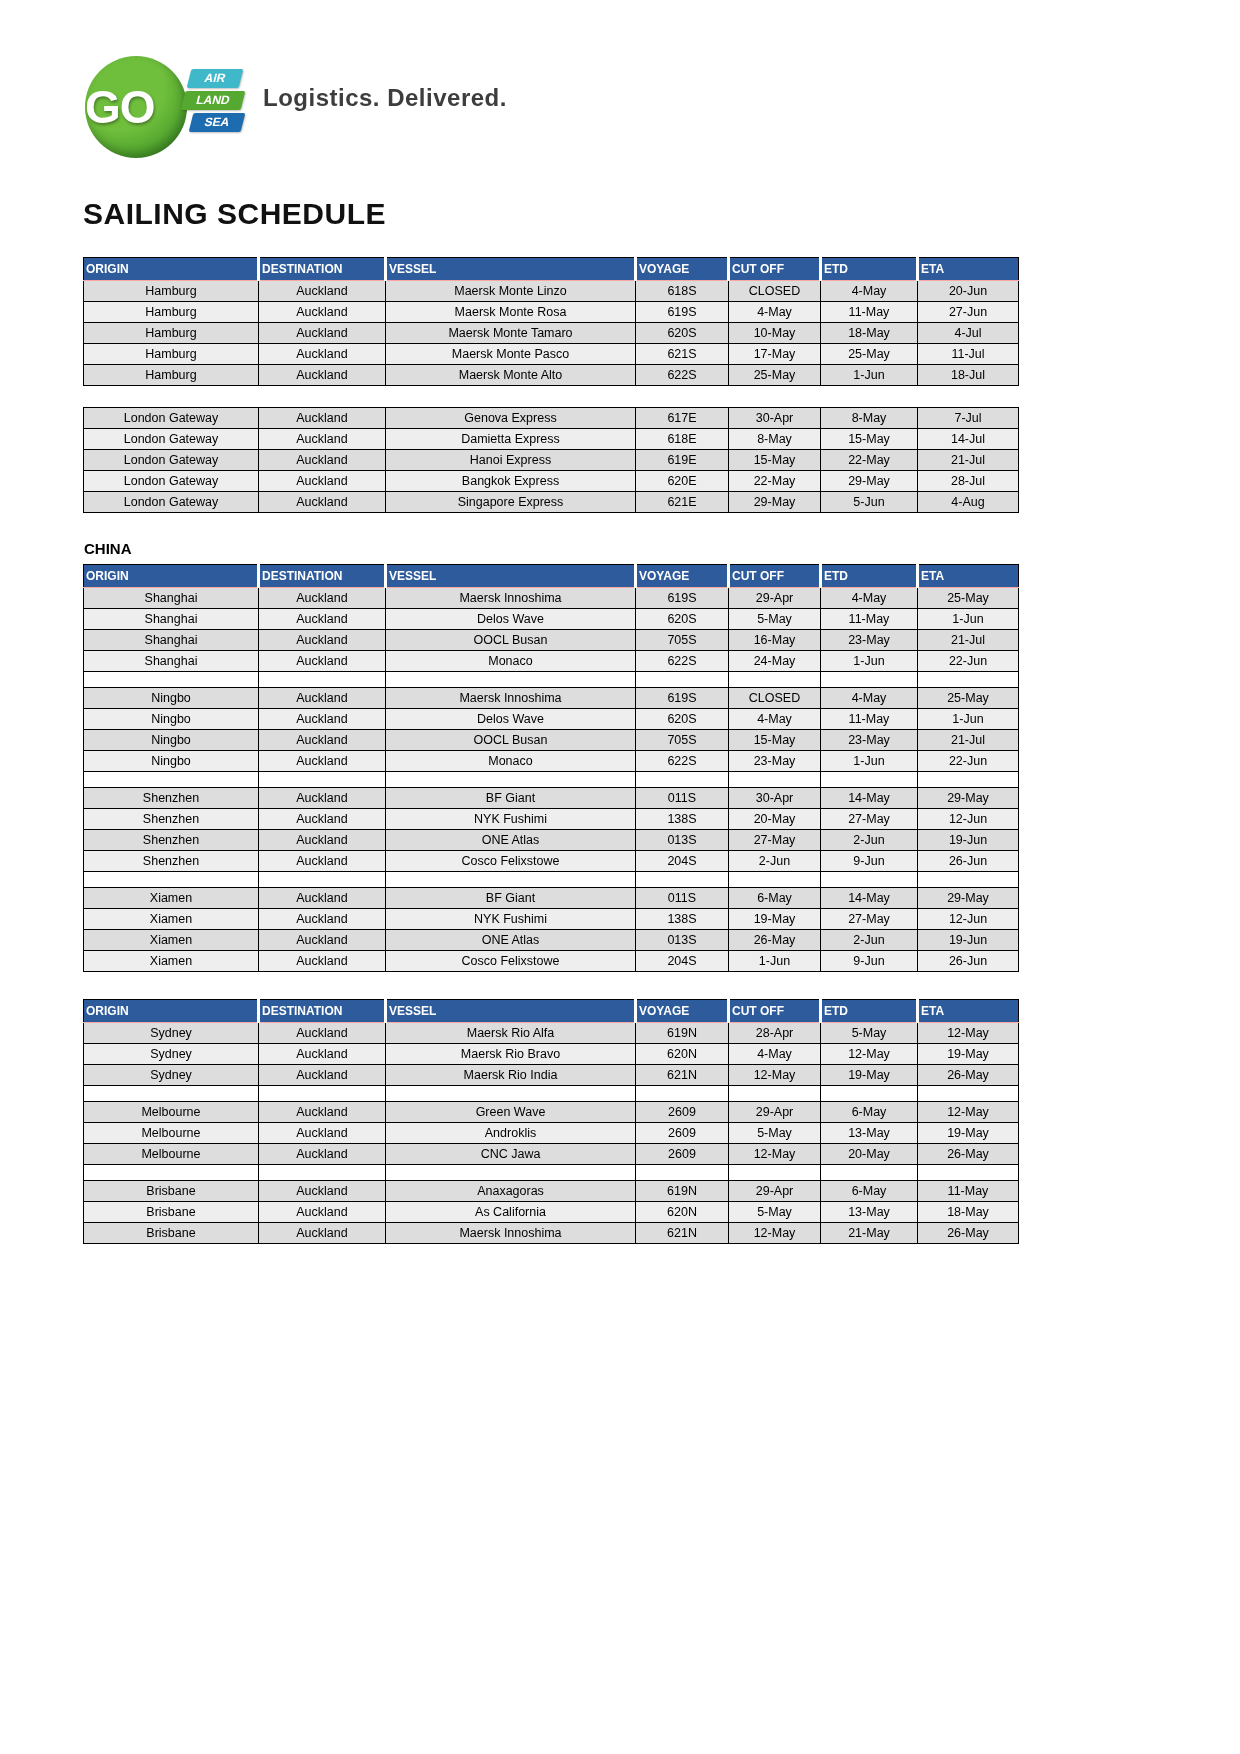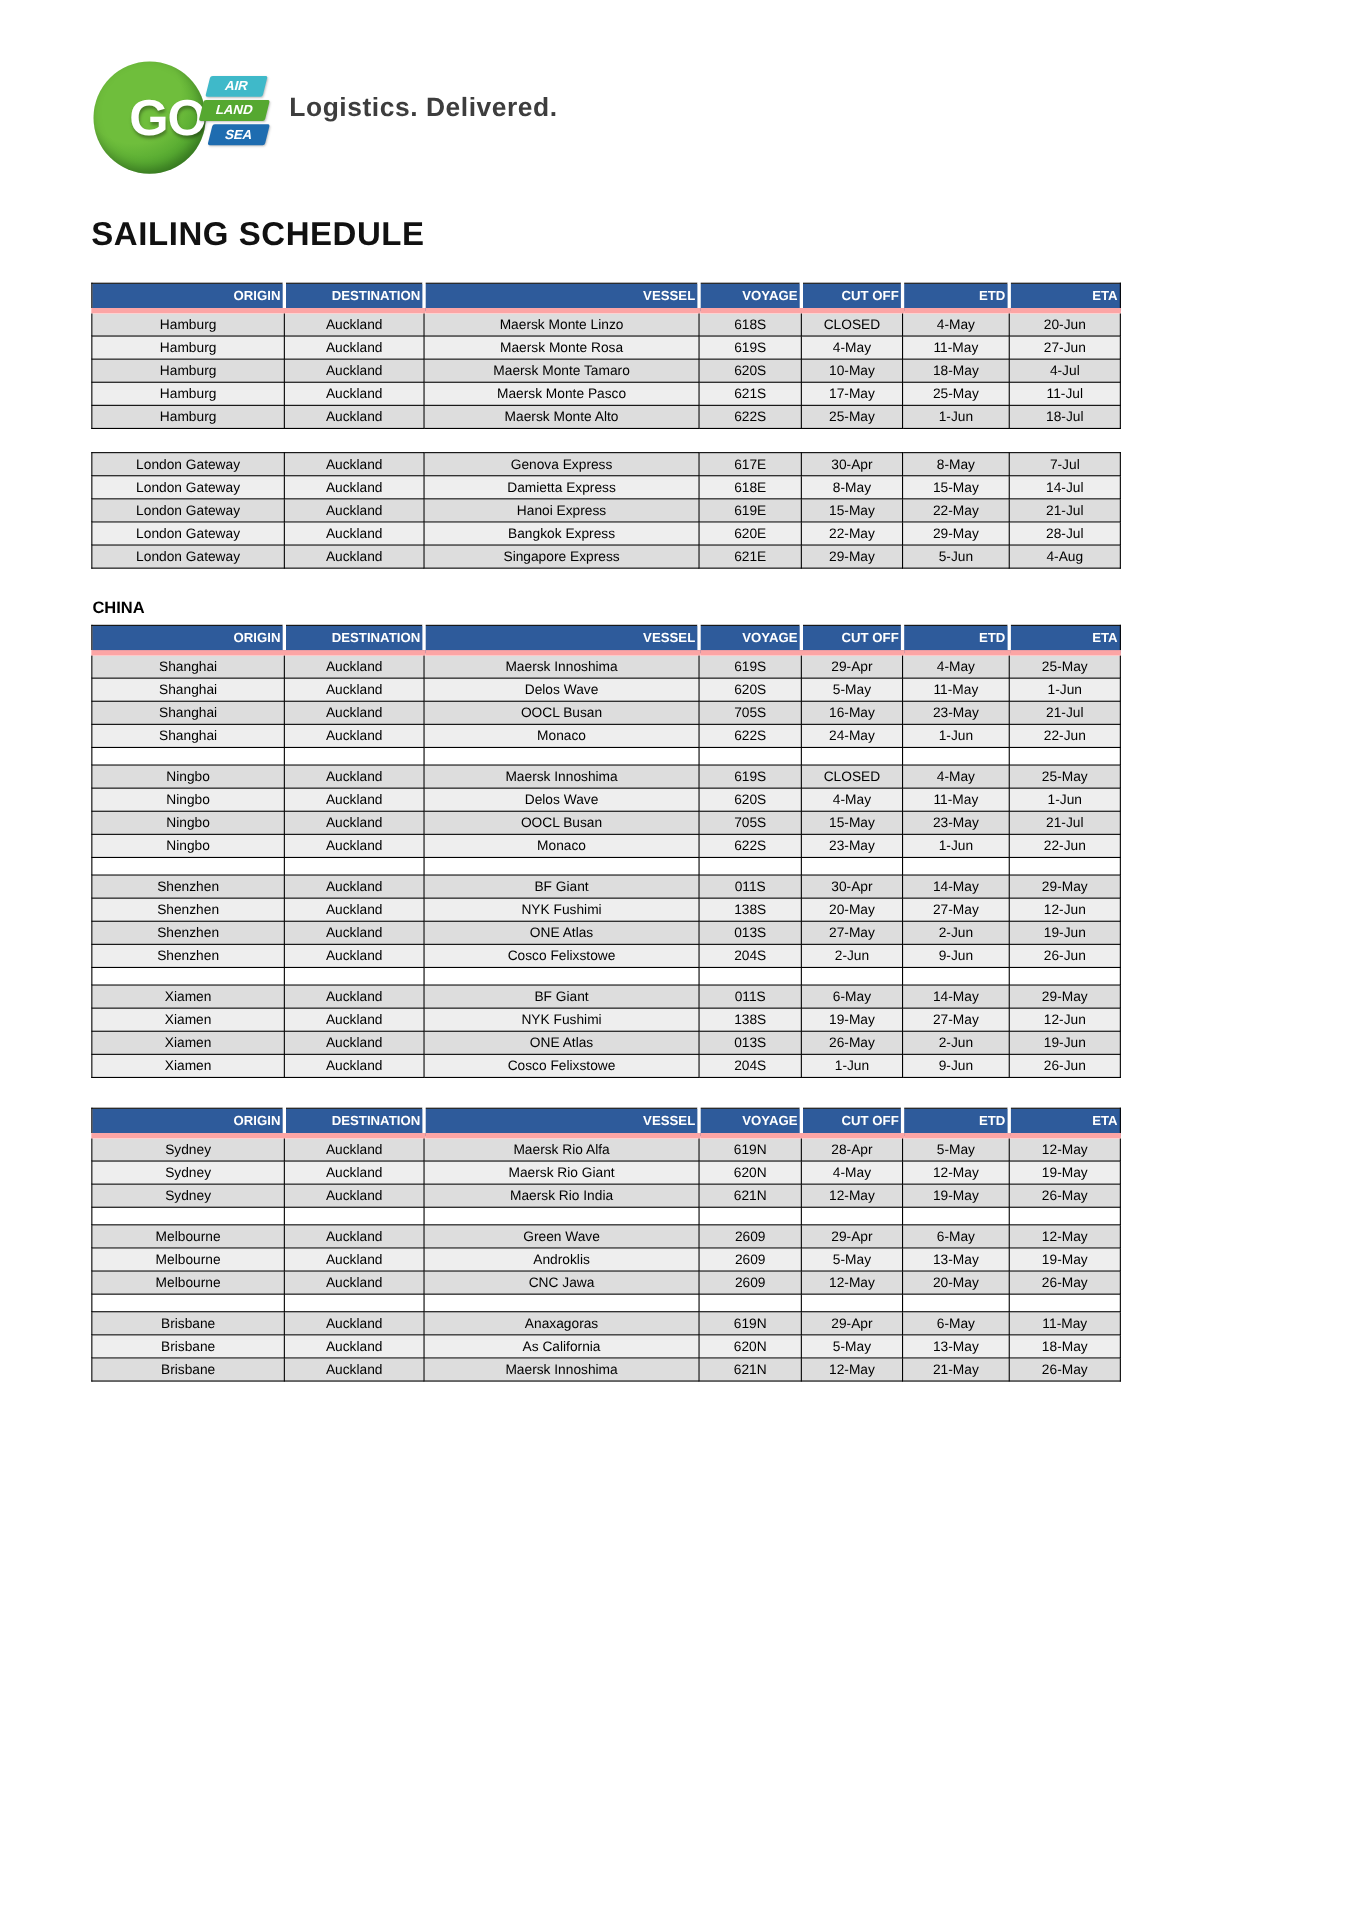--- a/index.html
+++ b/index.html
@@ -24,21 +24,21 @@
     background: #fff;
     overflow: hidden;
   }
 
   
   .logo { position: absolute; top: 52px; left: 85px; width: 520px; height: 115px; }
   .logo-circle {
     position: absolute; top: 4px; left: 0;
     width: 102px; height: 102px; border-radius: 50%;
     background: radial-gradient(circle at 35% 30%, var(--logo-green) 0%, var(--logo-green) 45%, var(--logo-green-dark) 100%);
-    display: flex; align-items: center; justify-content: flex-end;
+    display: flex; align-items: center; justify-content: flex-start;
     box-shadow: inset -3px -5px 10px rgba(0,0,0,0.25);
   }
   .logo-go {
     color: #fff; font-weight: bold; font-size: 46px; letter-spacing: -1px;
     text-shadow: 1px 2px 3px rgba(0,0,0,0.35);
   }
   .logo-tab {
     position: absolute;
     height: 19px; line-height: 19px;
     color: #fff; font-weight: bold; font-size: 12px; text-align: center;
@@ -78,23 +78,23 @@
   .schedule-table col.c3 { width: 93px; }
   .schedule-table col.c4 { width: 92px; }
   .schedule-table col.c5 { width: 97px; }
   .schedule-table col.c6 { width: 101px; }
 
   .schedule-table th {
     background: var(--header-blue);
     color: #fff; font-weight: bold; font-size: 12px;
     padding: 4px 2px; height: 15px;
     border-top: 1px solid #000;
-    border-bottom: 5px solid #fca5a5;
+    border-bottom: 1px solid #fca5a5;
     border-left: 3px solid #fff;
-    text-align: right;
+    text-align: left;
   }
   .schedule-table th:first-child { border-left: 1px solid #000; }
   .schedule-table th:last-child  { border-right: 1px solid #000; }
 
   .schedule-table td {
     border: 1px solid #000;
     padding: 3px 2px;
     height: 16px;
     text-align: center;
     overflow: hidden; white-space: nowrap;
@@ -476,21 +476,21 @@
                 <td>Auckland</td>
                 <td>Maersk Rio Alfa</td>
                 <td>619N</td>
                 <td>28-Apr</td>
                 <td>5-May</td>
                 <td>12-May</td>
               </tr>
               <tr class="row-b">
                 <td>Sydney</td>
                 <td>Auckland</td>
-                <td>Maersk Rio Giant</td>
+                <td>Maersk Rio Bravo</td>
                 <td>620N</td>
                 <td>4-May</td>
                 <td>12-May</td>
                 <td>19-May</td>
               </tr>
               <tr class="row-a">
                 <td>Sydney</td>
                 <td>Auckland</td>
                 <td>Maersk Rio India</td>
                 <td>621N</td>

